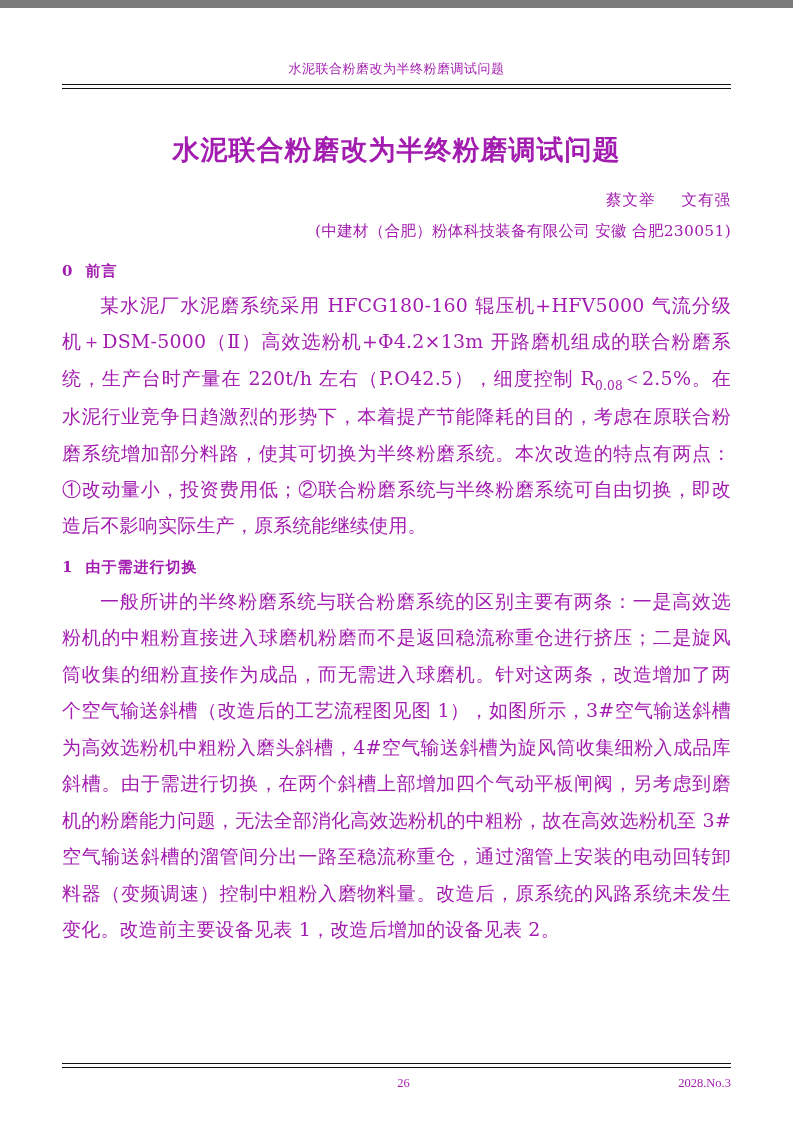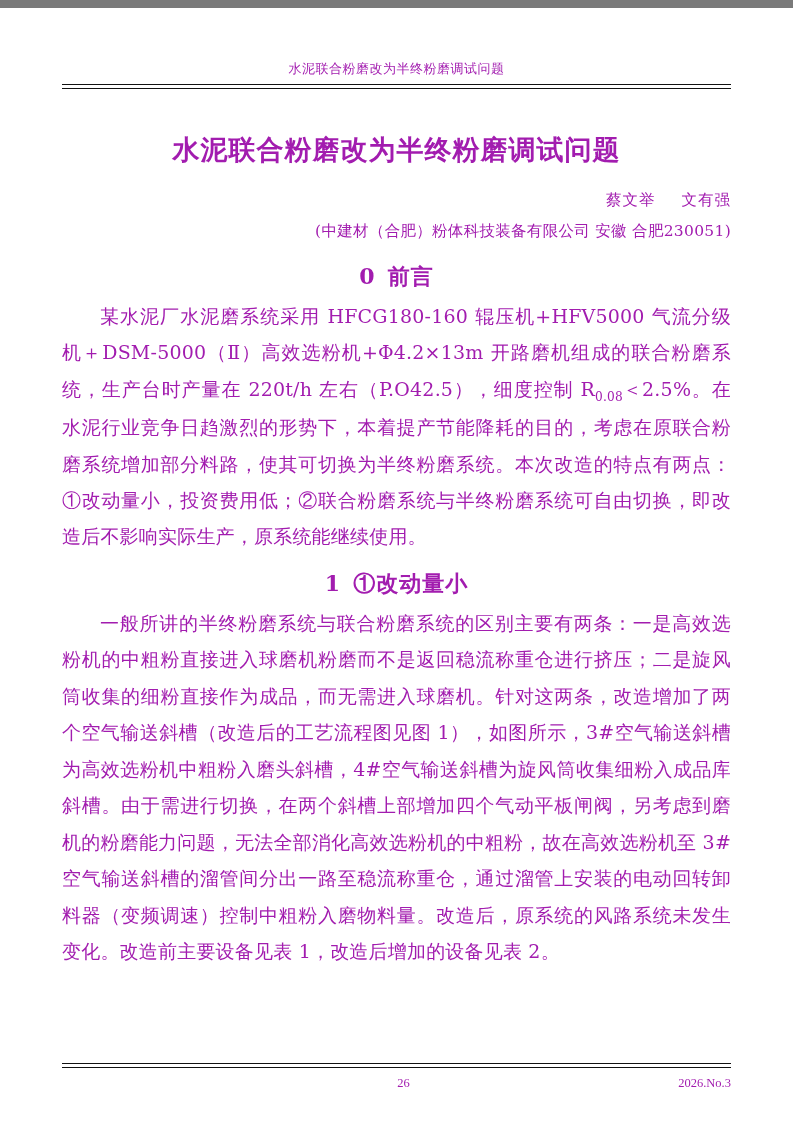--- a/index.html
+++ b/index.html
@@ -72,25 +72,24 @@
     width: 26px;
   }
   .affiliation {
     text-align: right;
     font-size: 15.5px;
     margin-bottom: 20px;
     letter-spacing: 0.3px;
   }
 
   .section-heading {
-    font-size: 22px;
+    font-size: 15px;
     font-weight: bold;
     margin: 14px 0 6px 0;
     letter-spacing: 1px;
-    text-align: center;
   }
   .section-heading .num {
     margin-right: 12px;
   }
 
   p.para {
     font-size: 19px;
     line-height: 1.92;
     margin: 0 0 0 0;
     text-align: justify;
@@ -164,28 +163,28 @@
 
     <div class="affiliation">(中建材（合肥）粉体科技装备有限公司  安徽  合肥230051)</div>
 
     <h2 class="section-heading">
       <span class="num">0</span><span>前言</span>
     </h2>
 
     <p class="para">某水泥厂水泥磨系统采用 HFCG180-160 辊压机+HFV5000 气流分级机＋DSM-5000（Ⅱ）高效选粉机+Φ4.2×13m 开路磨机组成的联合粉磨系统，生产台时产量在 220t/h 左右（P.O42.5），细度控制 R<sub>0.08</sub>＜2.5%。在水泥行业竞争日趋激烈的形势下，本着提产节能降耗的目的，考虑在原联合粉磨系统增加部分料路，使其可切换为半终粉磨系统。本次改造的特点有两点：①改动量小，投资费用低；②联合粉磨系统与半终粉磨系统可自由切换，即改造后不影响实际生产，原系统能继续使用。</p>
 
     <h2 class="section-heading">
-      <span class="num">1</span><span>①改动量小</span>
+      <span class="num">1</span><span>由于需进行切换</span>
     </h2>
 
     <p class="para">一般所讲的半终粉磨系统与联合粉磨系统的区别主要有两条：一是高效选粉机的中粗粉直接进入球磨机粉磨而不是返回稳流称重仓进行挤压；二是旋风筒收集的细粉直接作为成品，而无需进入球磨机。针对这两条，改造增加了两个空气输送斜槽（改造后的工艺流程图见图 1），如图所示，3#空气输送斜槽为高效选粉机中粗粉入磨头斜槽，4#空气输送斜槽为旋风筒收集细粉入成品库斜槽。由于需进行切换，在两个斜槽上部增加四个气动平板闸阀，另考虑到磨机的粉磨能力问题，无法全部消化高效选粉机的中粗粉，故在高效选粉机至 3#空气输送斜槽的溜管间分出一路至稳流称重仓，通过溜管上安装的电动回转卸料器（变频调速）控制中粗粉入磨物料量。改造后，原系统的风路系统未发生变化。改造前主要设备见表 1，改造后增加的设备见表 2。</p>
 
   </div>
 
   <div class="rule-bottom"></div>
   <div class="rule-bottom-thin"></div>
 
   <div class="footer">
     <span class="page-number">26</span>
-    <span class="issue">2026.No.3</span>
+    <span class="issue">2028.No.3</span>
   </div>
 
 </div>
 
 </body></html>

